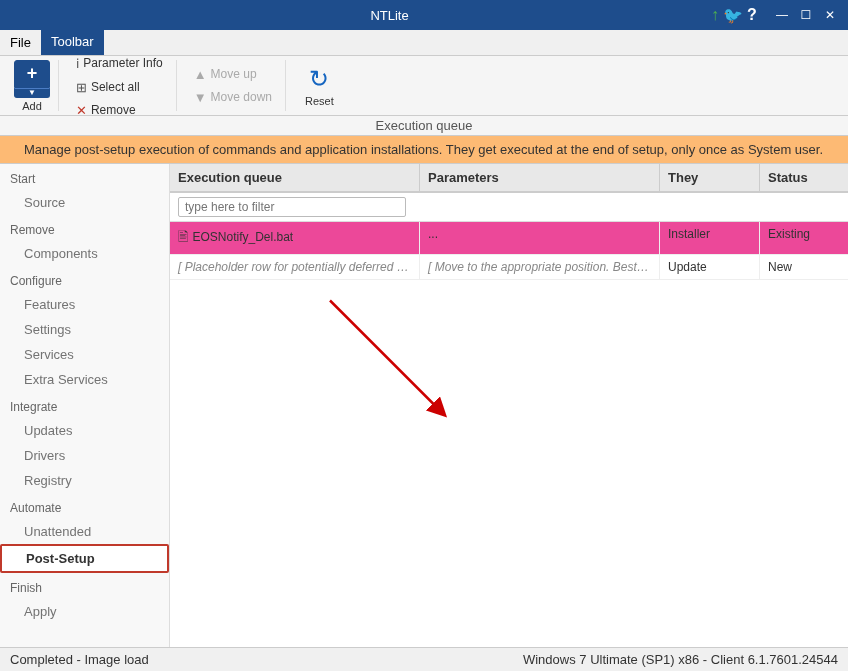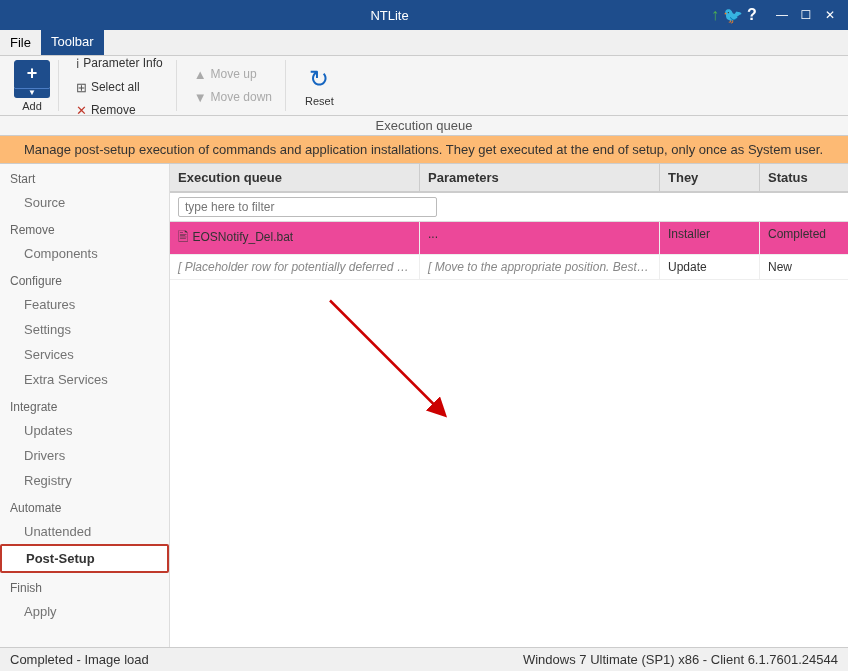--- a/index.html
+++ b/index.html
@@ -127,21 +127,21 @@
     .th { padding: 6px 8px; border-right: 1px solid #ccc; color: #333; }
     .th:last-child { border-right: none; }
 
     
     .filter-row {
       padding: 4px 8px;
       border-bottom: 1px solid #ddd;
       background: white;
     }
     .filter-input {
-      width: 259px;
+      width: 228px;
       padding: 2px 6px;
       border: 1px solid #bbb;
       border-radius: 2px;
       font-size: 12px;
       color: #999;
     }
 
     
     .table-body { flex: 1; overflow-y: auto; background: white; }
     .table-row {
@@ -346,21 +346,21 @@
     </div>
 
     <div class="table-body">
 
       <div class="table-row highlighted">
         <div class="td">
           <span class="file-icon">🖹</span>EOSNotify_Del.bat
         </div>
         <div class="td">...</div>
         <div class="td type-installer">Installer</div>
-        <div class="td status-existing">Completed</div>
+        <div class="td status-existing">Existing</div>
       </div>
 
       <div class="table-row">
         <div class="td placeholder">[ Placeholder row for potentially deferred updat...</div>
         <div class="td placeholder">[ Move to the appropriate position. Best as last,...</div>
         <div class="td">Update</div>
         <div class="td status-new">New</div>
       </div>
     </div>
 

